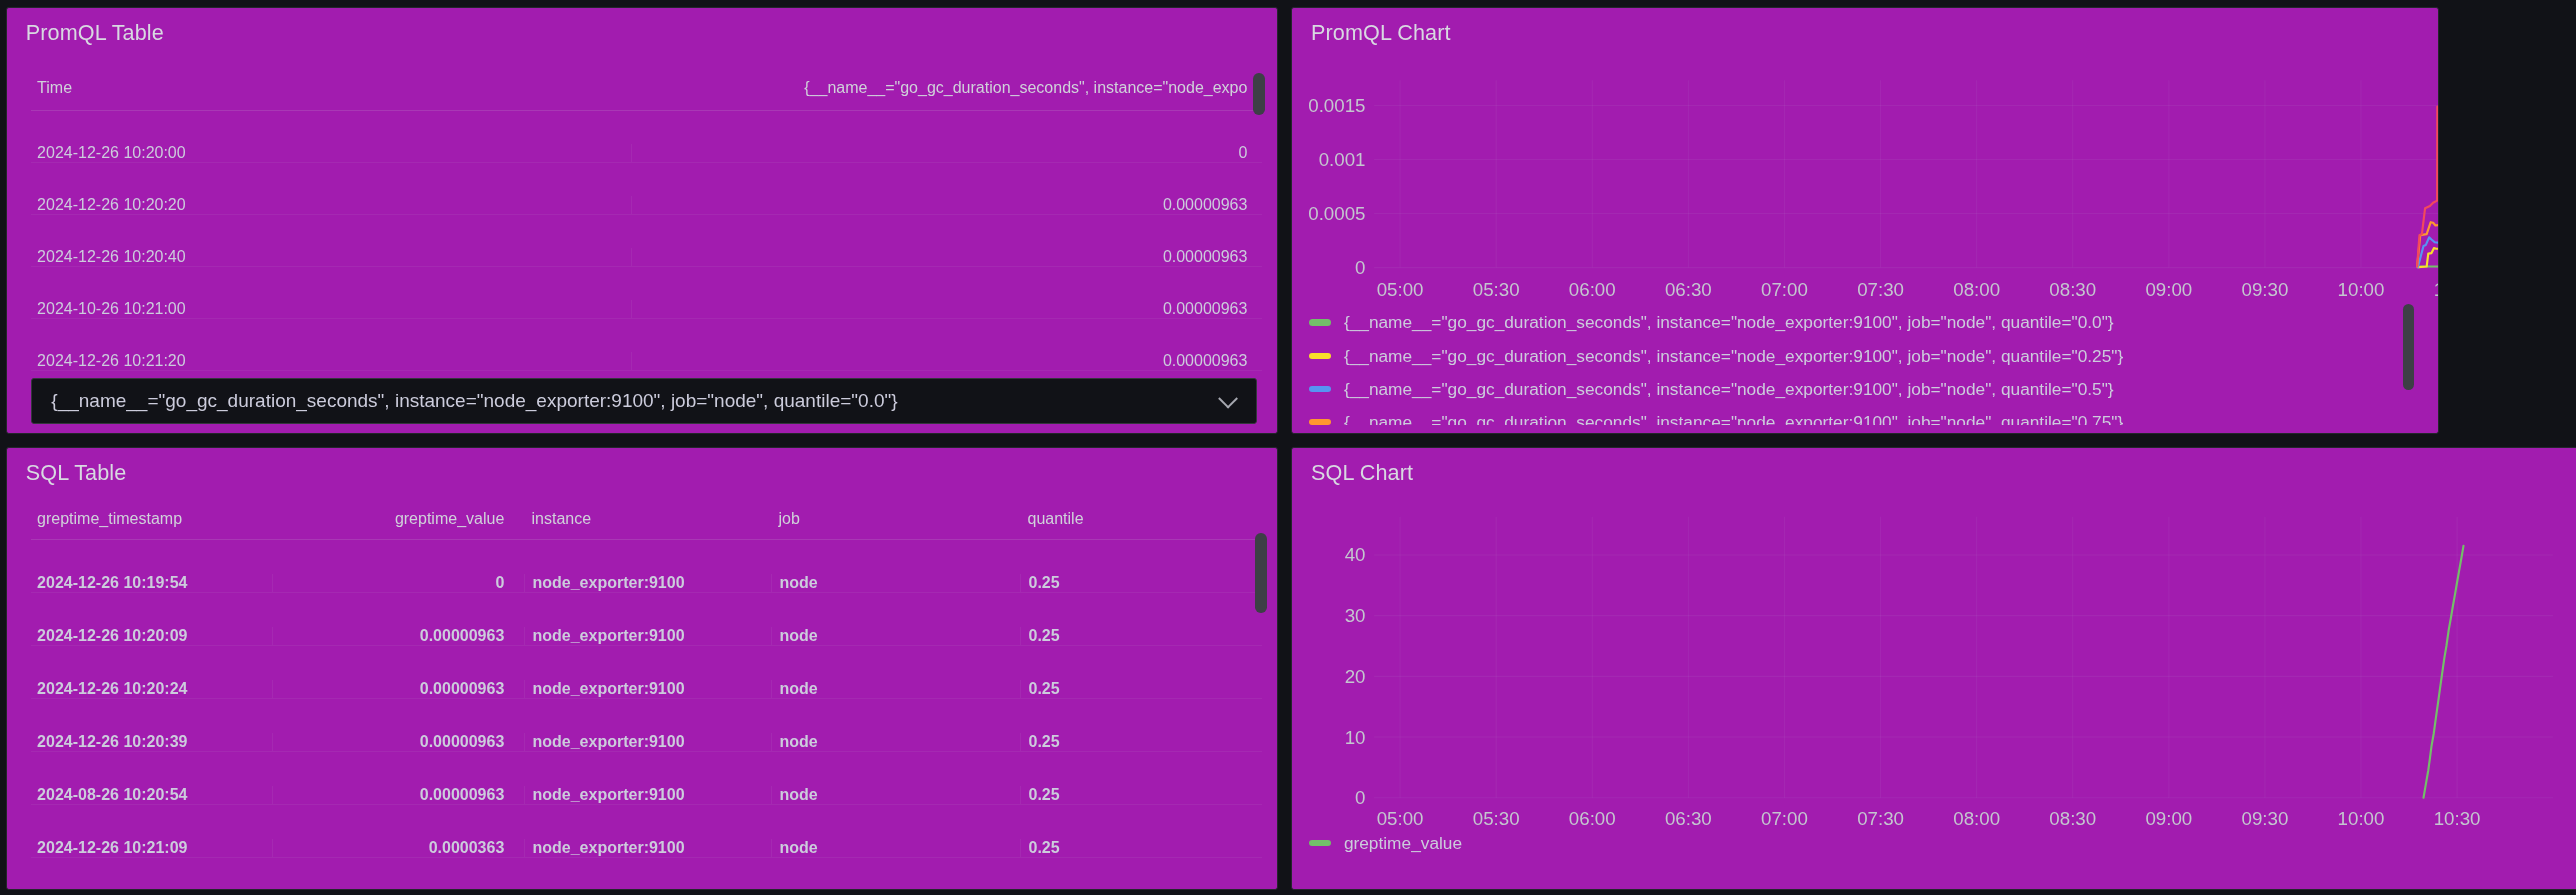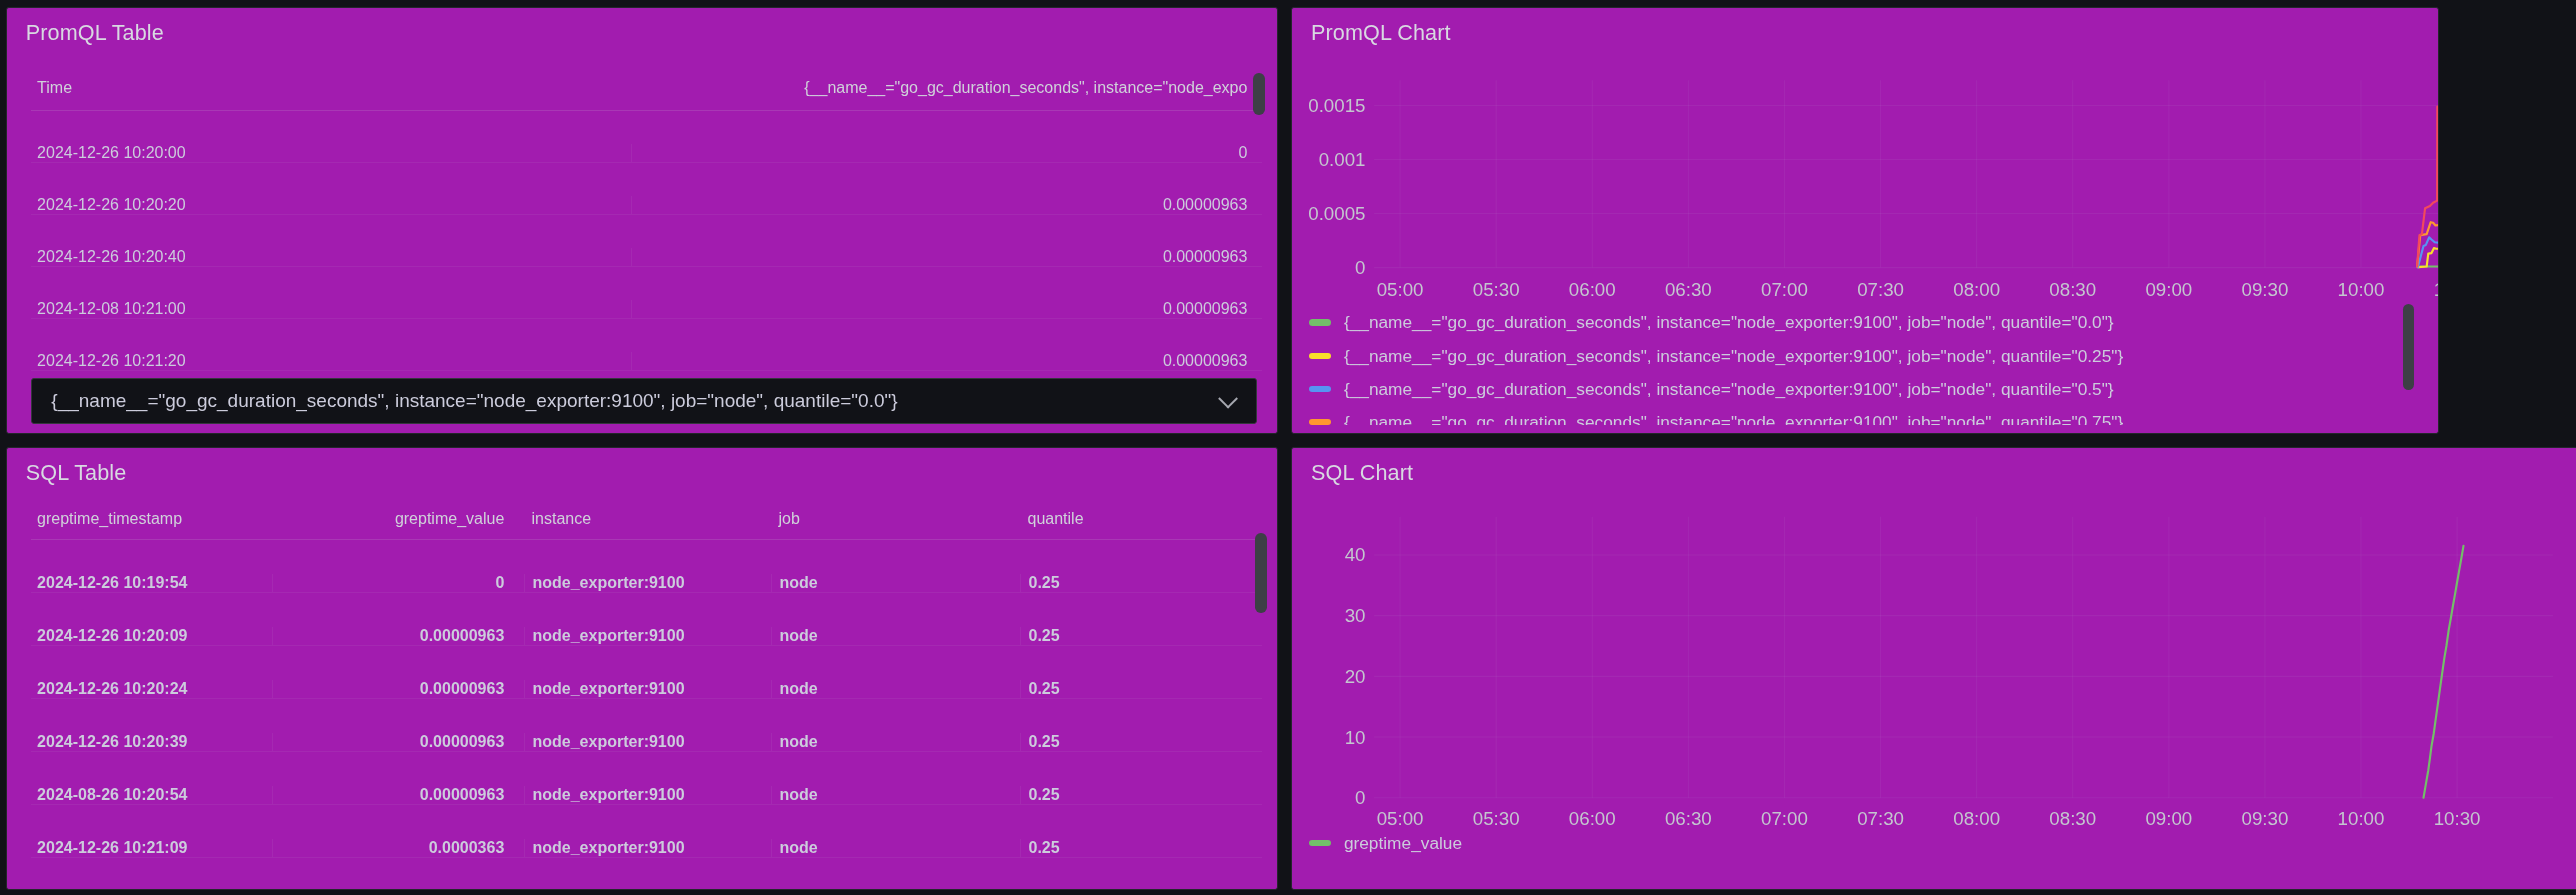--- a/index.html
+++ b/index.html
@@ -87,21 +87,21 @@
     </div>
     <div class="t-row">
       <div class="cell pq-col-time">2024-12-26 10:20:20</div>
       <div class="cell pq-col-val">0.00000963</div>
     </div>
     <div class="t-row">
       <div class="cell pq-col-time">2024-12-26 10:20:40</div>
       <div class="cell pq-col-val">0.00000963</div>
     </div>
     <div class="t-row">
-      <div class="cell pq-col-time">2024-12-08 10:21:00</div>
+      <div class="cell pq-col-time">2024-10-26 10:21:00</div>
       <div class="cell pq-col-val">0.00000963</div>
     </div>
     <div class="t-row">
       <div class="cell pq-col-time">2024-12-26 10:21:20</div>
       <div class="cell pq-col-val">0.00000963</div>
     </div>
   </div>
   <div class="select-box">
     <span>{__name__="go_gc_duration_seconds", instance="node_exporter:9100", job="node", quantile="0.0"}</span>
     <span class="chevron"></span>

